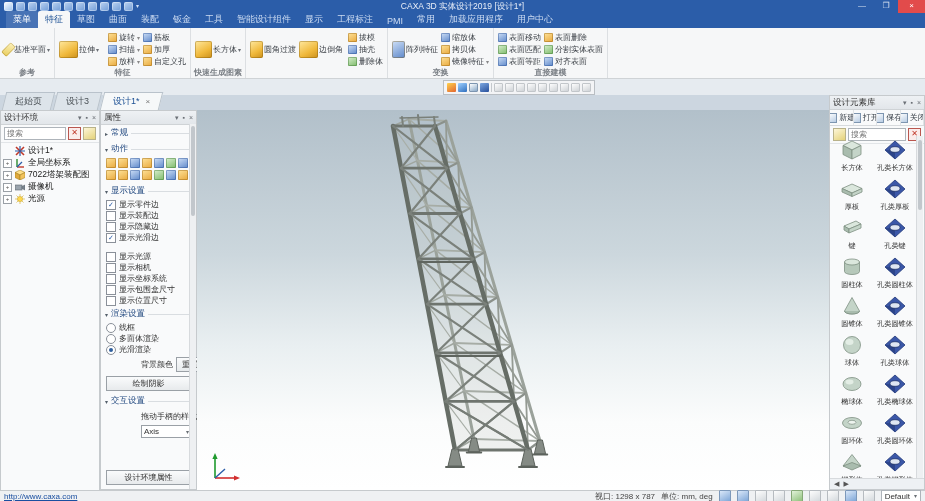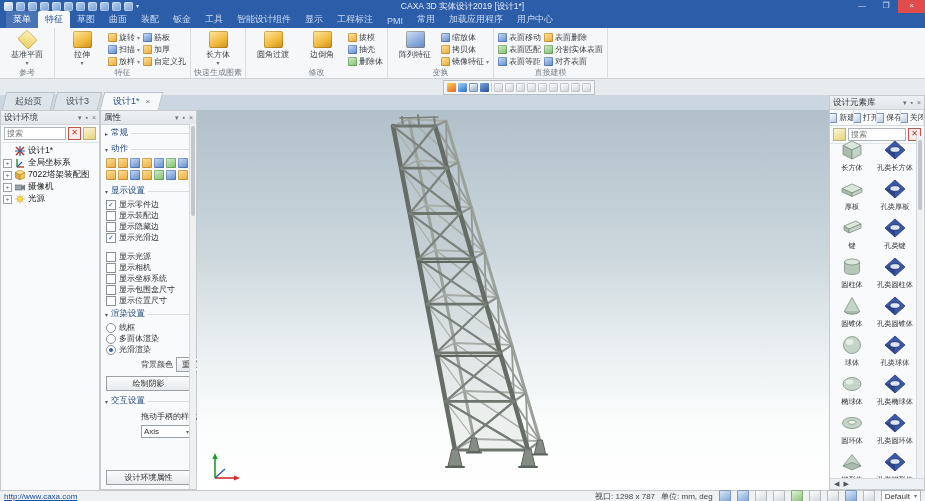--- a/index.html
+++ b/index.html
@@ -22,22 +22,22 @@
   .rtabs{position:absolute;left:0;top:13px;width:925px;height:15px;background:#2b5da9;
          display:flex;align-items:flex-end;padding-left:6px;box-sizing:border-box;}
   .rtab{color:#cddcf2;font-size:9px;padding:2px 7px 2px;white-space:nowrap;}
   .rtab.menu{background:rgba(255,255,255,.14);border-radius:2px 2px 0 0;color:#fff;}
   .rtab.active{background:#f6f7f8;color:#1b4f93;border-radius:2px 2px 0 0;}
   
   .ribbon{position:absolute;left:0;top:28px;width:925px;height:50px;background:#f6f7f8;
           border-bottom:1px solid #cfd3d6;display:flex;}
   .rgroup{position:relative;border-right:1px solid #dcdfe2;padding:2px 4px 10px 4px;display:flex;gap:3px;}
   .glabel{position:absolute;left:0;right:0;bottom:0;text-align:center;font-size:8px;color:#7a7f85;
-          white-space:nowrap;overflow:hidden;}
-  .bigbtn{width:46px;display:flex;flex-direction:column;align-items:center;justify-content:flex-start;gap:1px;padding-top:1px;}
+          white-space:nowrap;overflow:hidden;font-weight:bold;}
+  .bigbtn{width:46px;display:flex;align-items:center;justify-content:flex-start;gap:1px;padding-top:1px;}
   .bicon{width:19px;height:17px;border-radius:2px;background:linear-gradient(150deg,#ffe9a0,#f0b93c 60%,#c98f1d);
          box-shadow:inset 0 0 0 1px rgba(120,80,0,.35);}
   .bicon.plane{background:linear-gradient(150deg,#fdf3c0,#e8cc5a);transform:rotate(45deg) scale(.8);}
   .bicon.blue{background:linear-gradient(150deg,#cfe0f7,#5d87c9);}
   .blabel{font-size:8px;color:#3a3f45;white-space:nowrap;}
   .caret{font-size:6px;color:#6b7076;line-height:4px;}
   .scol{display:flex;flex-direction:column;justify-content:flex-start;gap:1px;padding-top:2px;}
   .sitem{display:flex;align-items:center;gap:2px;height:11px;white-space:nowrap;color:#3a3f45;font-size:8px;}
   .sicon{width:9px;height:9px;border-radius:1px;flex:0 0 auto;}
   .i1{background:linear-gradient(150deg,#ffe39a,#e8a83c);box-shadow:inset 0 0 0 1px rgba(140,90,10,.4);}
@@ -260,21 +260,20 @@
           </div>
         <div class="sitem">
             <span class="sicon i2"></span>
             <span>抽壳</span>
           </div>
         <div class="sitem">
             <span class="sicon i3"></span>
             <span>删除体</span>
           </div>
       </div>
-      <div class="glabel">修改</div>
     </div>
 
     <div class="rgroup">
       <div class="bigbtn">
         <span class="bicon blue"></span>
         <span class="blabel">阵列特征</span>
       </div>
       <div class="scol">
         <div class="sitem">
             <span class="sicon i2"></span>

